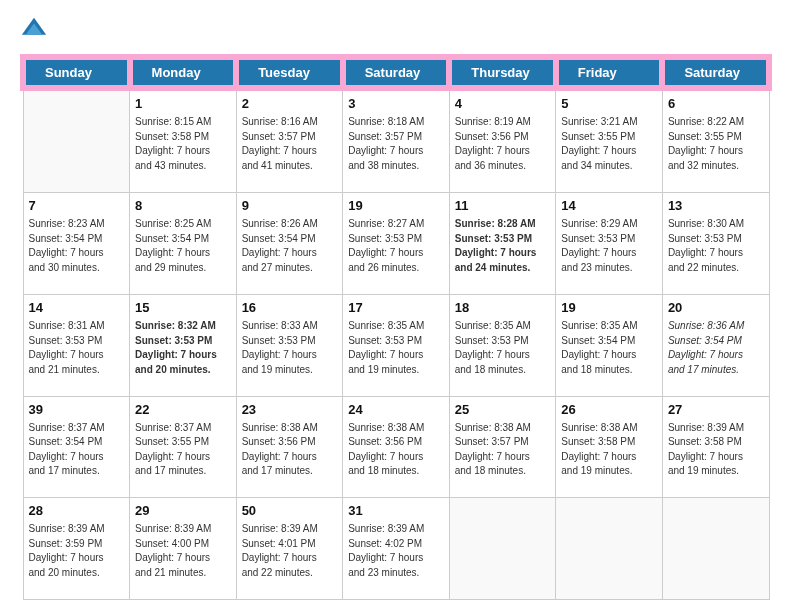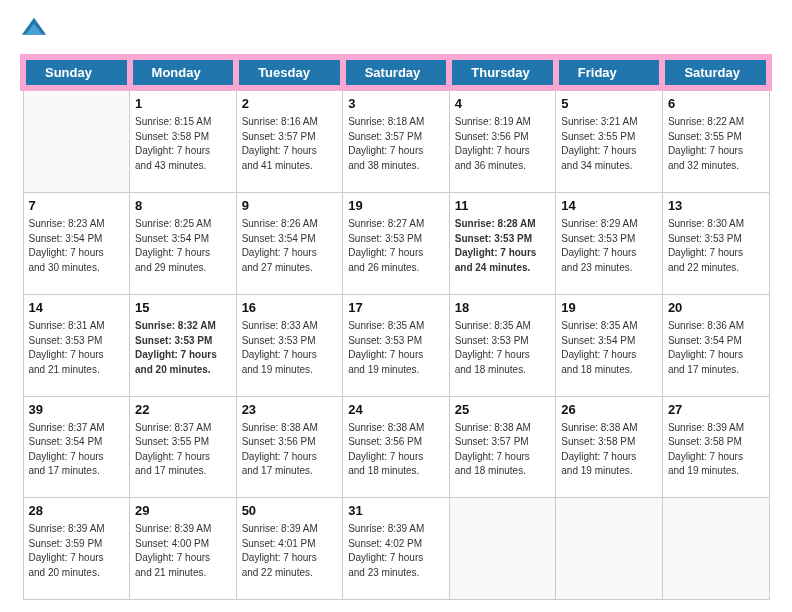--- a/index.html
+++ b/index.html
@@ -262,21 +262,21 @@
           </td>
           <td>
             <span class="day-number">19</span>
             <div class="day-info" style="white-space: pre-line;">Sunrise: 8:35 AM
 Sunset: 3:54 PM
 Daylight: 7 hours
 and 18 minutes.</div>
           </td>
           <td>
             <span class="day-number">20</span>
-            <div class="day-info" style="white-space: pre-line;">Sunrise: 8:36 AM
+            <div class="day-info" style="white-space: pre-line; font-style: italic;">Sunrise: 8:36 AM
 Sunset: 3:54 PM
 Daylight: 7 hours
 and 17 minutes.</div>
           </td>
         </tr>
         <tr>
           <td>
             <span class="day-number">39</span>
             <div class="day-info" style="white-space: pre-line;">Sunrise: 8:37 AM
 Sunset: 3:54 PM

